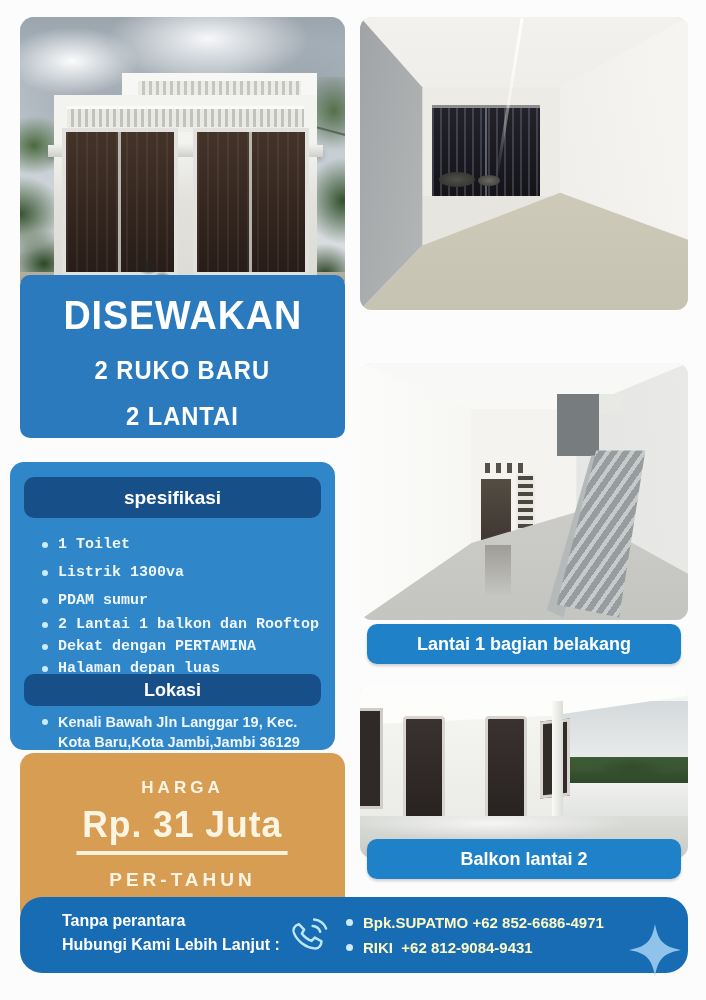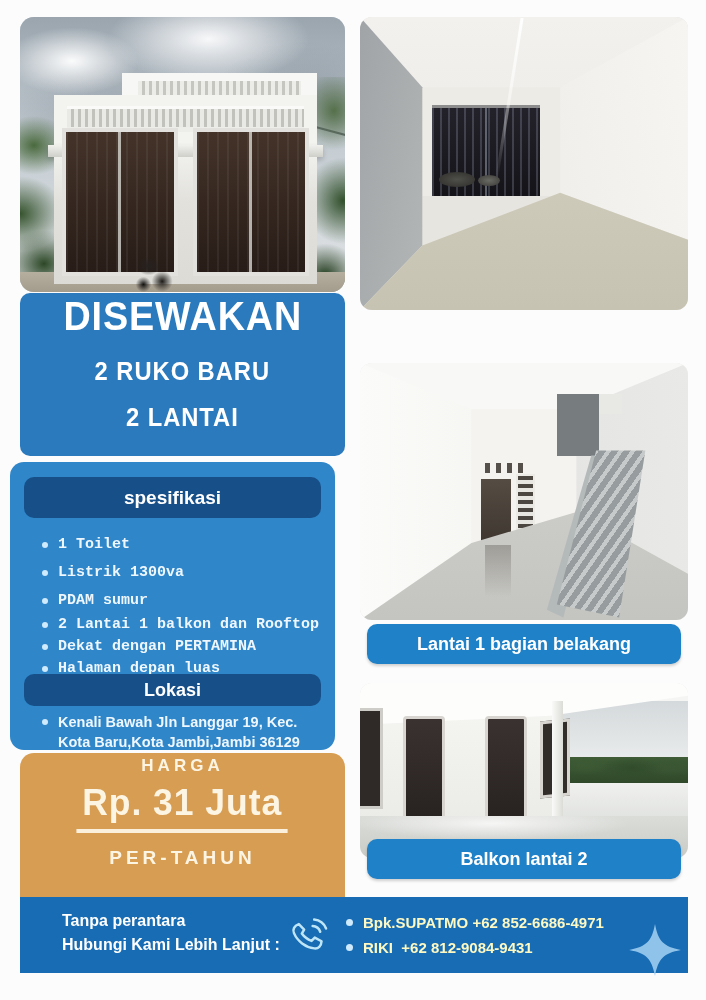--- a/index.html
+++ b/index.html
@@ -2,23 +2,23 @@
 <html><head>
 <meta charset="utf-8">
 <style>
   * { margin:0; padding:0; box-sizing:border-box; }
   body { background:#fdfdfd; font-family:"Liberation Sans","DejaVu Sans",sans-serif; }
   .poster { position:relative; width:706px; height:1000px; background:#fcfcfd; overflow:hidden; }
 
   
   .photo-house { position:absolute; left:20px; top:17px; width:325px; height:275px;
     border-radius:14px; overflow:hidden; background:#c4ccd1; }
-  .title-box { position:absolute; left:20px; top:293px; width:325px; height:163px;
+  .title-box { position:absolute; left:20px; top:275px; width:325px; height:163px;
     border-radius:10px; background:#2b7abd; color:#fff; text-align:center;
-    display:flex; flex-direction:column; align-items:center; }
+    display:flex; flex-direction:column; align-items:center; padding-top:17px; }
   .title-main { font-size:41px; font-weight:800; letter-spacing:1px; transform:scaleX(.92); white-space:nowrap; }
   .title-sub { font-size:25px; font-weight:800; letter-spacing:1px; margin-top:17px; transform:scaleX(.95); }
 
   .spec-box { position:absolute; left:10px; top:462px; width:325px; height:288px;
     border-radius:14px; background:#2f86c8; color:#eef7ff; }
   .pill { position:absolute; left:14px; right:14px; background:#174f88; color:#fff;
     border-radius:10px; text-align:center; font-weight:700; font-size:19px;
     display:flex; align-items:center; justify-content:center; }
   .pill-spec { top:15px; height:41px; }
   .pill-loc  { top:212px; height:32px; font-size:18px; }
@@ -28,39 +28,39 @@
   .spec-list li:nth-child(3){margin-bottom:7px;}  .spec-list li:nth-child(4){margin-bottom:5px;}
   .spec-list li:nth-child(5){margin-bottom:5px;}
   .dot { width:6px; height:6px; border-radius:50%; background:#cfeafc; display:inline-block;
     margin-right:10px; flex:0 0 auto; }
   .address { position:absolute; left:32px; top:250px; right:12px; display:flex; font-size:14.5px;
     font-weight:700; line-height:20px; }
   .address .dot { margin-top:7px; }
 
   .price-box { position:absolute; left:20px; top:753px; width:325px; height:170px;
     border-radius:14px; background:#d79d52; color:#fdf5e4; text-align:center;
-    display:flex; flex-direction:column; align-items:center; padding-top:3px; }
+    display:flex; flex-direction:column; align-items:center; padding-top:25px; }
   .price-label { font-size:17px; font-weight:800; letter-spacing:4px; }
   .price-value { font-size:37px; font-weight:800; letter-spacing:1px; margin-top:6px;
     border-bottom:4px solid #fbf0dc; padding:0 6px 5px 6px; transform:scaleX(.96); }
   .price-period { font-size:19px; font-weight:800; letter-spacing:4px; margin-top:14px; }
 
   
   .rphoto { position:absolute; left:360px; width:328px; }
   .rimg { position:absolute; left:0; right:0; top:0; border-radius:12px; overflow:hidden; background:#e8e7e3; }
   .caption { position:absolute; left:7px; right:7px; bottom:0; height:40px; border-radius:10px;
     background:#1f81c7; color:#fff; font-size:18px; font-weight:700;
     display:flex; align-items:center; justify-content:center; box-shadow:0 2px 3px rgba(0,0,0,.18); }
   .rp1 { top:17px; height:344px; } .rp1 .rimg { height:293px; }
   .rp2 { top:363px; height:301px; } .rp2 .rimg { height:257px; }
   .rp3 { top:683px; height:196px; } .rp3 .rimg { height:175px; }
 
   
   .contact-bar { position:absolute; left:20px; top:897px; width:668px; height:76px;
-    border-radius:0; background:#176cb3; color:#fff; }
+    border-radius:22px; background:#176cb3; color:#fff; }
   .contact-left { position:absolute; left:42px; top:12px; font-size:16px; font-weight:700; line-height:24px; }
   .phone-wrap { position:absolute; left:268px; top:15px; width:46px; height:46px; }
   .contact-list { position:absolute; left:326px; top:13px; }
   .contact-row { display:flex; align-items:center; font-size:15px; font-weight:700;
     color:#fef9c3; height:25px; white-space:pre;text-align:right; }
   .contact-row .dot { background:#cfeafc; width:7px; height:7px; }
   .sparkle { position:absolute; right:6px; bottom:-4px; width:54px; height:54px; }
 
   
   .art { position:absolute; }

